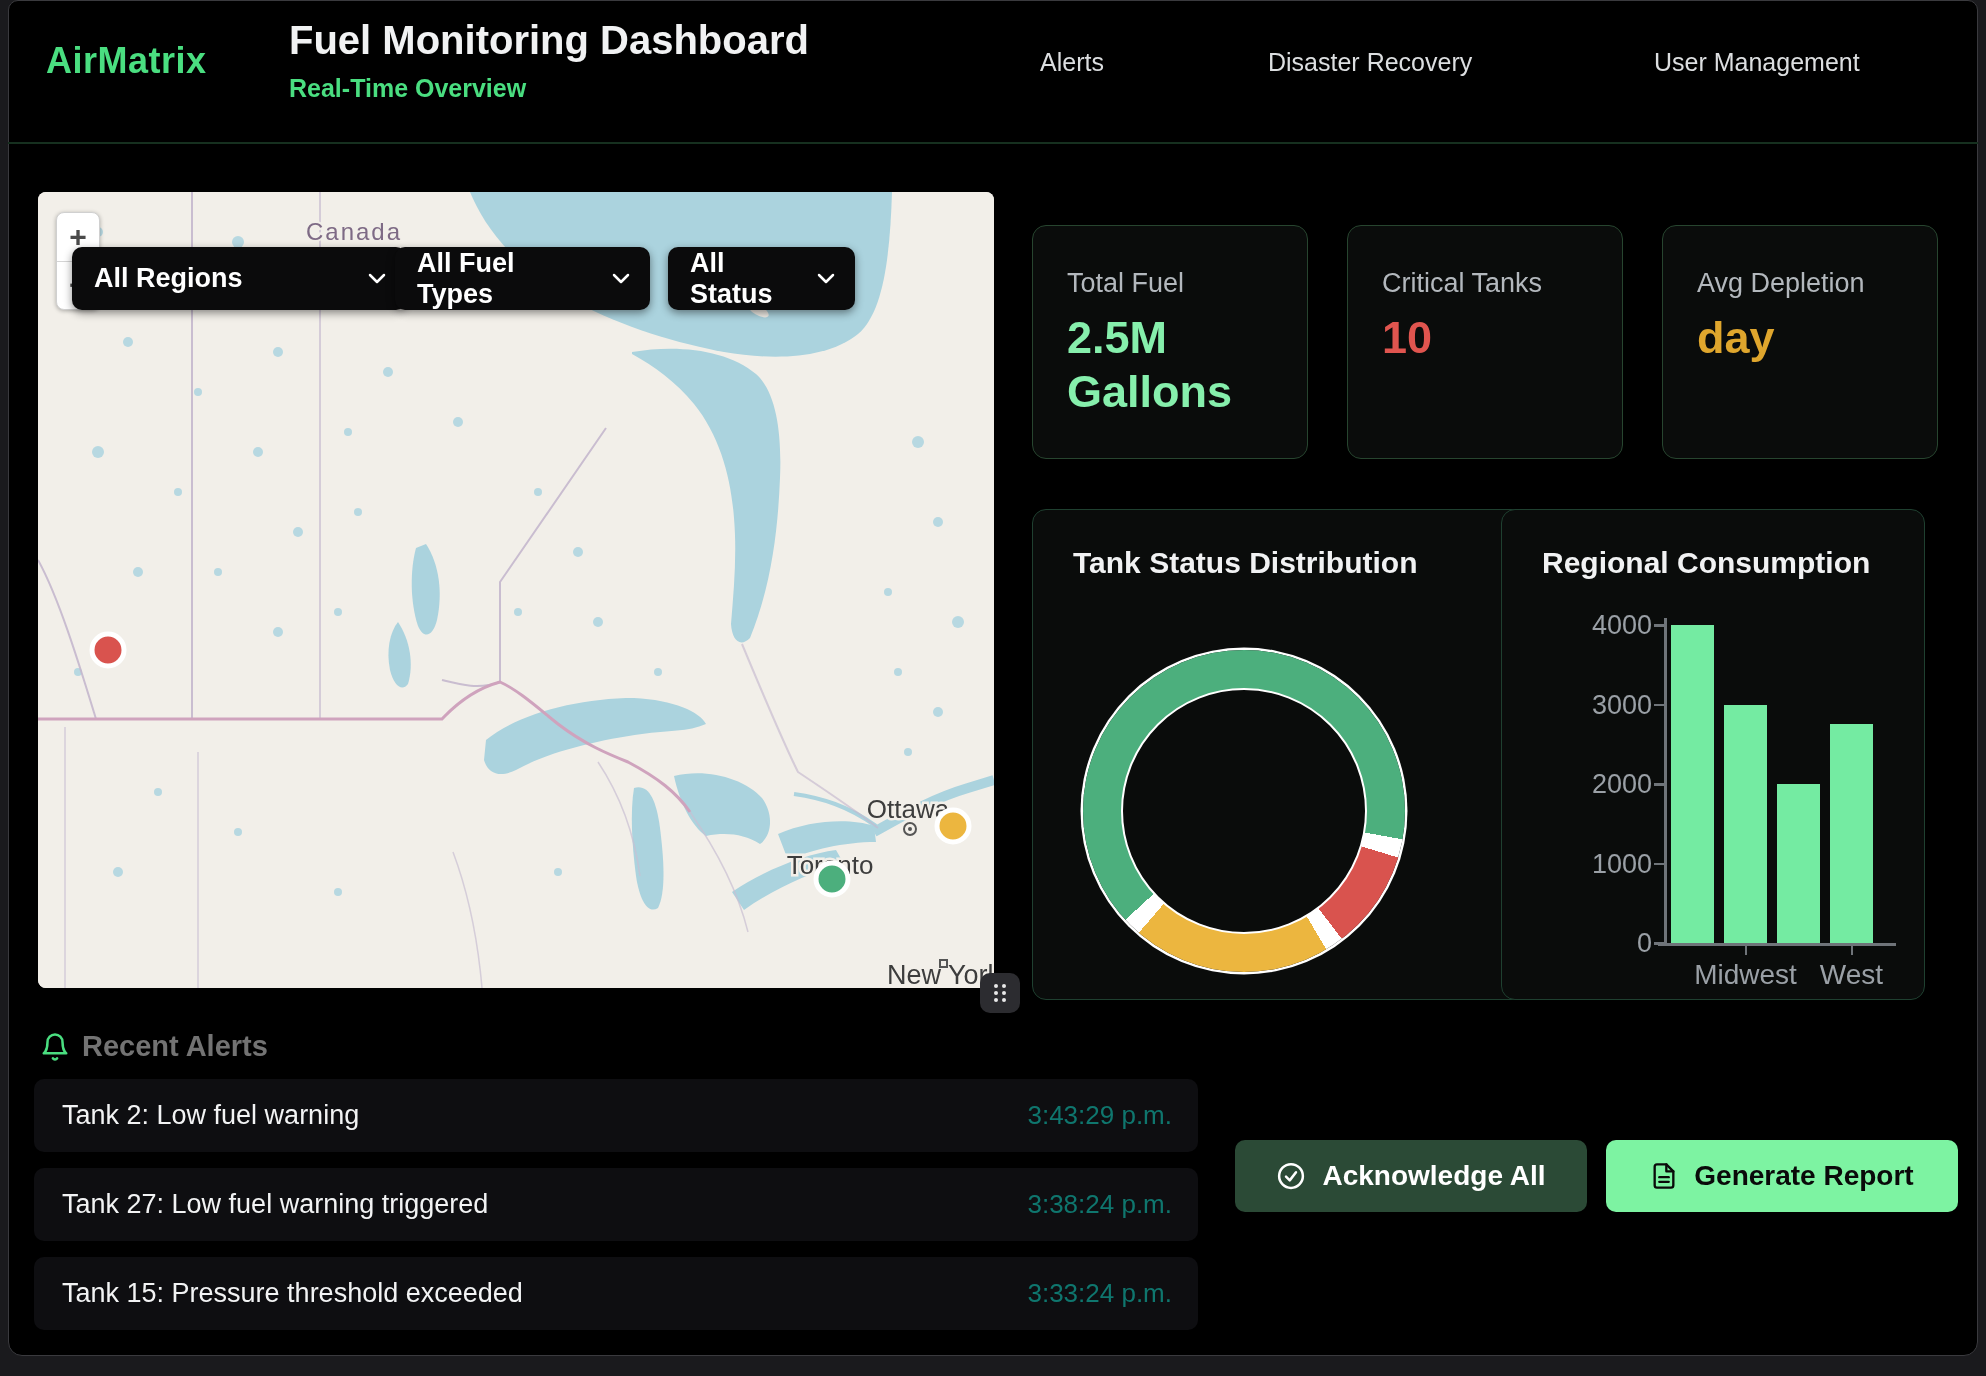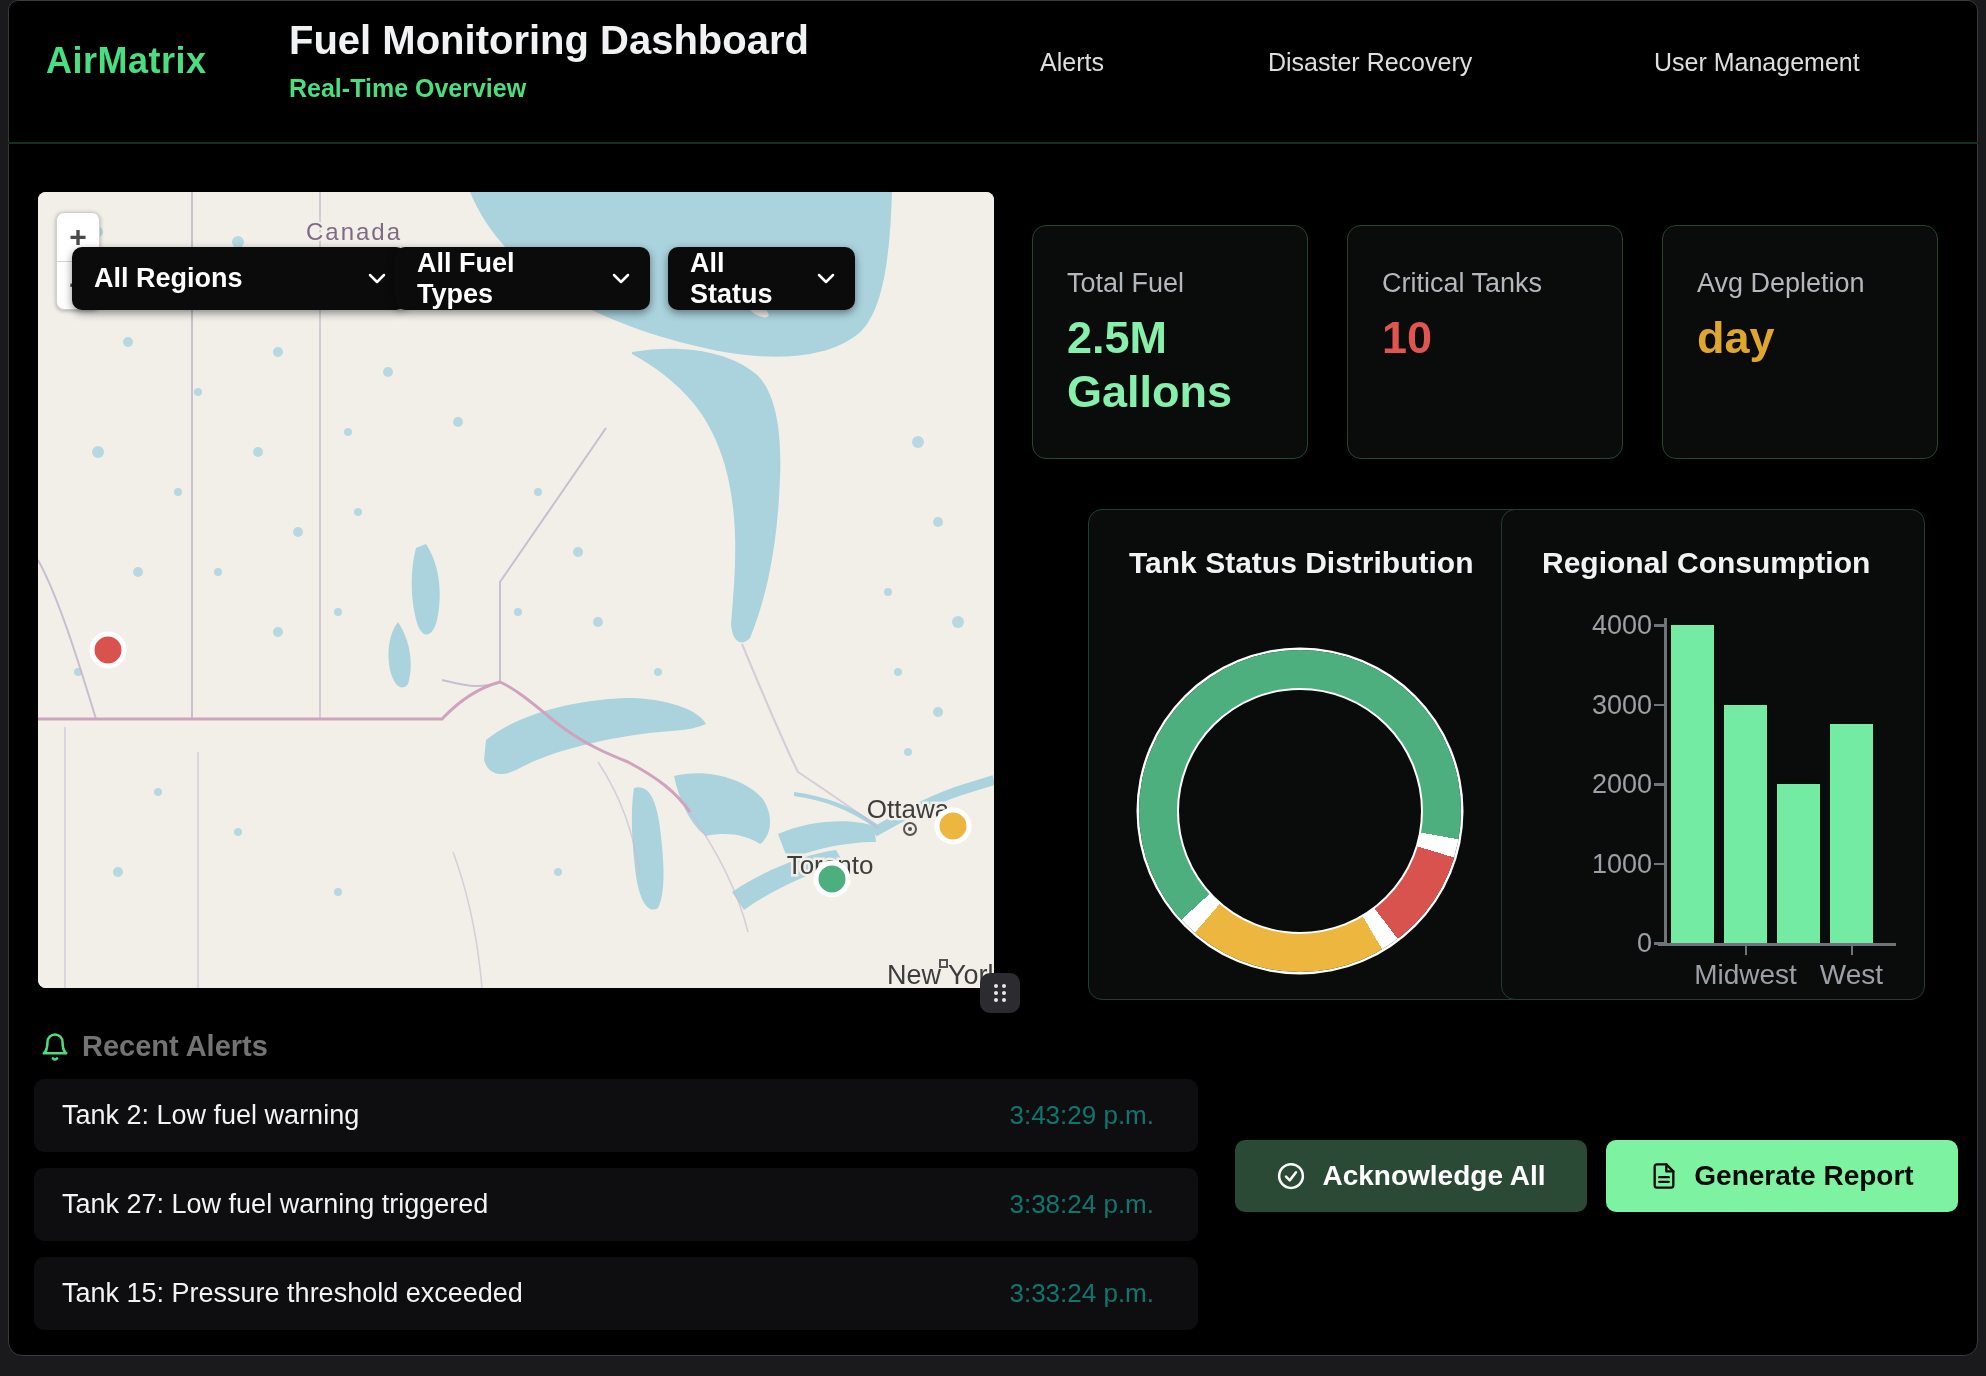--- a/index.html
+++ b/index.html
@@ -66,21 +66,21 @@
   .ytick-label { position:absolute; width:120px; text-align:right; font-size:27px; color:#9aa0a6; }
   .ytick-mark  { position:absolute; width:10px; height:2.5px; background:#6f7479; }
   .xtick-mark  { position:absolute; width:2.5px; height:9px; background:#6f7479; }
   .xtick-label { position:absolute; width:140px; text-align:center; font-size:28px; color:#9aa0a6; }
 
   
   #alerts-heading { position:absolute; left:82px; top:1030px; font-size:29px; font-weight:bold; }
   #bell { position:absolute; left:40px; top:1031px; }
   .alert-row { position:absolute; left:34px; width:1164px; height:73px; background:#0e0e11;
                border-radius:10px; display:flex; align-items:center; justify-content:space-between;
-               padding:0 44px 0 28px; cursor:pointer; }
+               padding:0 26px 0 28px; cursor:pointer; }
   .alert-msg  { font-size:27px; color:#f2f3f4; }
   .alert-time { font-size:26px; color:#0f766e; }
 
   
   .action-btn { position:absolute; top:1140px; width:352px; height:72px; border-radius:10px;
                 display:flex; align-items:center; justify-content:center; gap:16px;
                 font-size:28px; cursor:pointer; border:none; }
   #btn-ack { left:1235px; background:#2b4a36; color:#fff; font-weight:700; }
   #btn-report { left:1606px; background:#7df3a2; color:#0a0a0a; font-weight:bold; }
 </style>
@@ -246,21 +246,21 @@
     <div></div>
   </div>
 </div>
 <div class="kpi" style="left:1662px">
   <div class="kpi-label">Avg Depletion</div>
   <div class="kpi-value" style="color: rgb(223, 166, 45);">
     <div>day</div>
   </div>
 </div>
 
-<div class="chart-card" style="left:1088px; width:496px;">
+<div class="chart-card" style="left:1032px; width:496px;">
   <div class="chart-title">Tank Status Distribution</div>
   <div id="donut-ring" style="background: conic-gradient(from -132.5deg, rgb(76, 175, 125) 0deg, rgb(76, 175, 125) 232.625deg, rgb(255, 255, 255) 232.625deg, rgb(255, 255, 255) 239.295deg, rgb(217, 83, 78) 239.295deg, rgb(217, 83, 78) 275.083deg, rgb(255, 255, 255) 275.083deg, rgb(255, 255, 255) 281.753deg, rgb(236, 182, 63) 281.753deg, rgb(236, 182, 63) 353.33deg, rgb(255, 255, 255) 353.33deg, rgb(255, 255, 255) 360deg);">
     <div id="donut-hole"></div>
   </div>
 </div>
 
 <div class="chart-card" style="left:1501px; width:424px;">
   <div class="chart-title">Regional Consumption</div>
   <div id="bar-plot">
     <div class="y-axis-line"></div>

